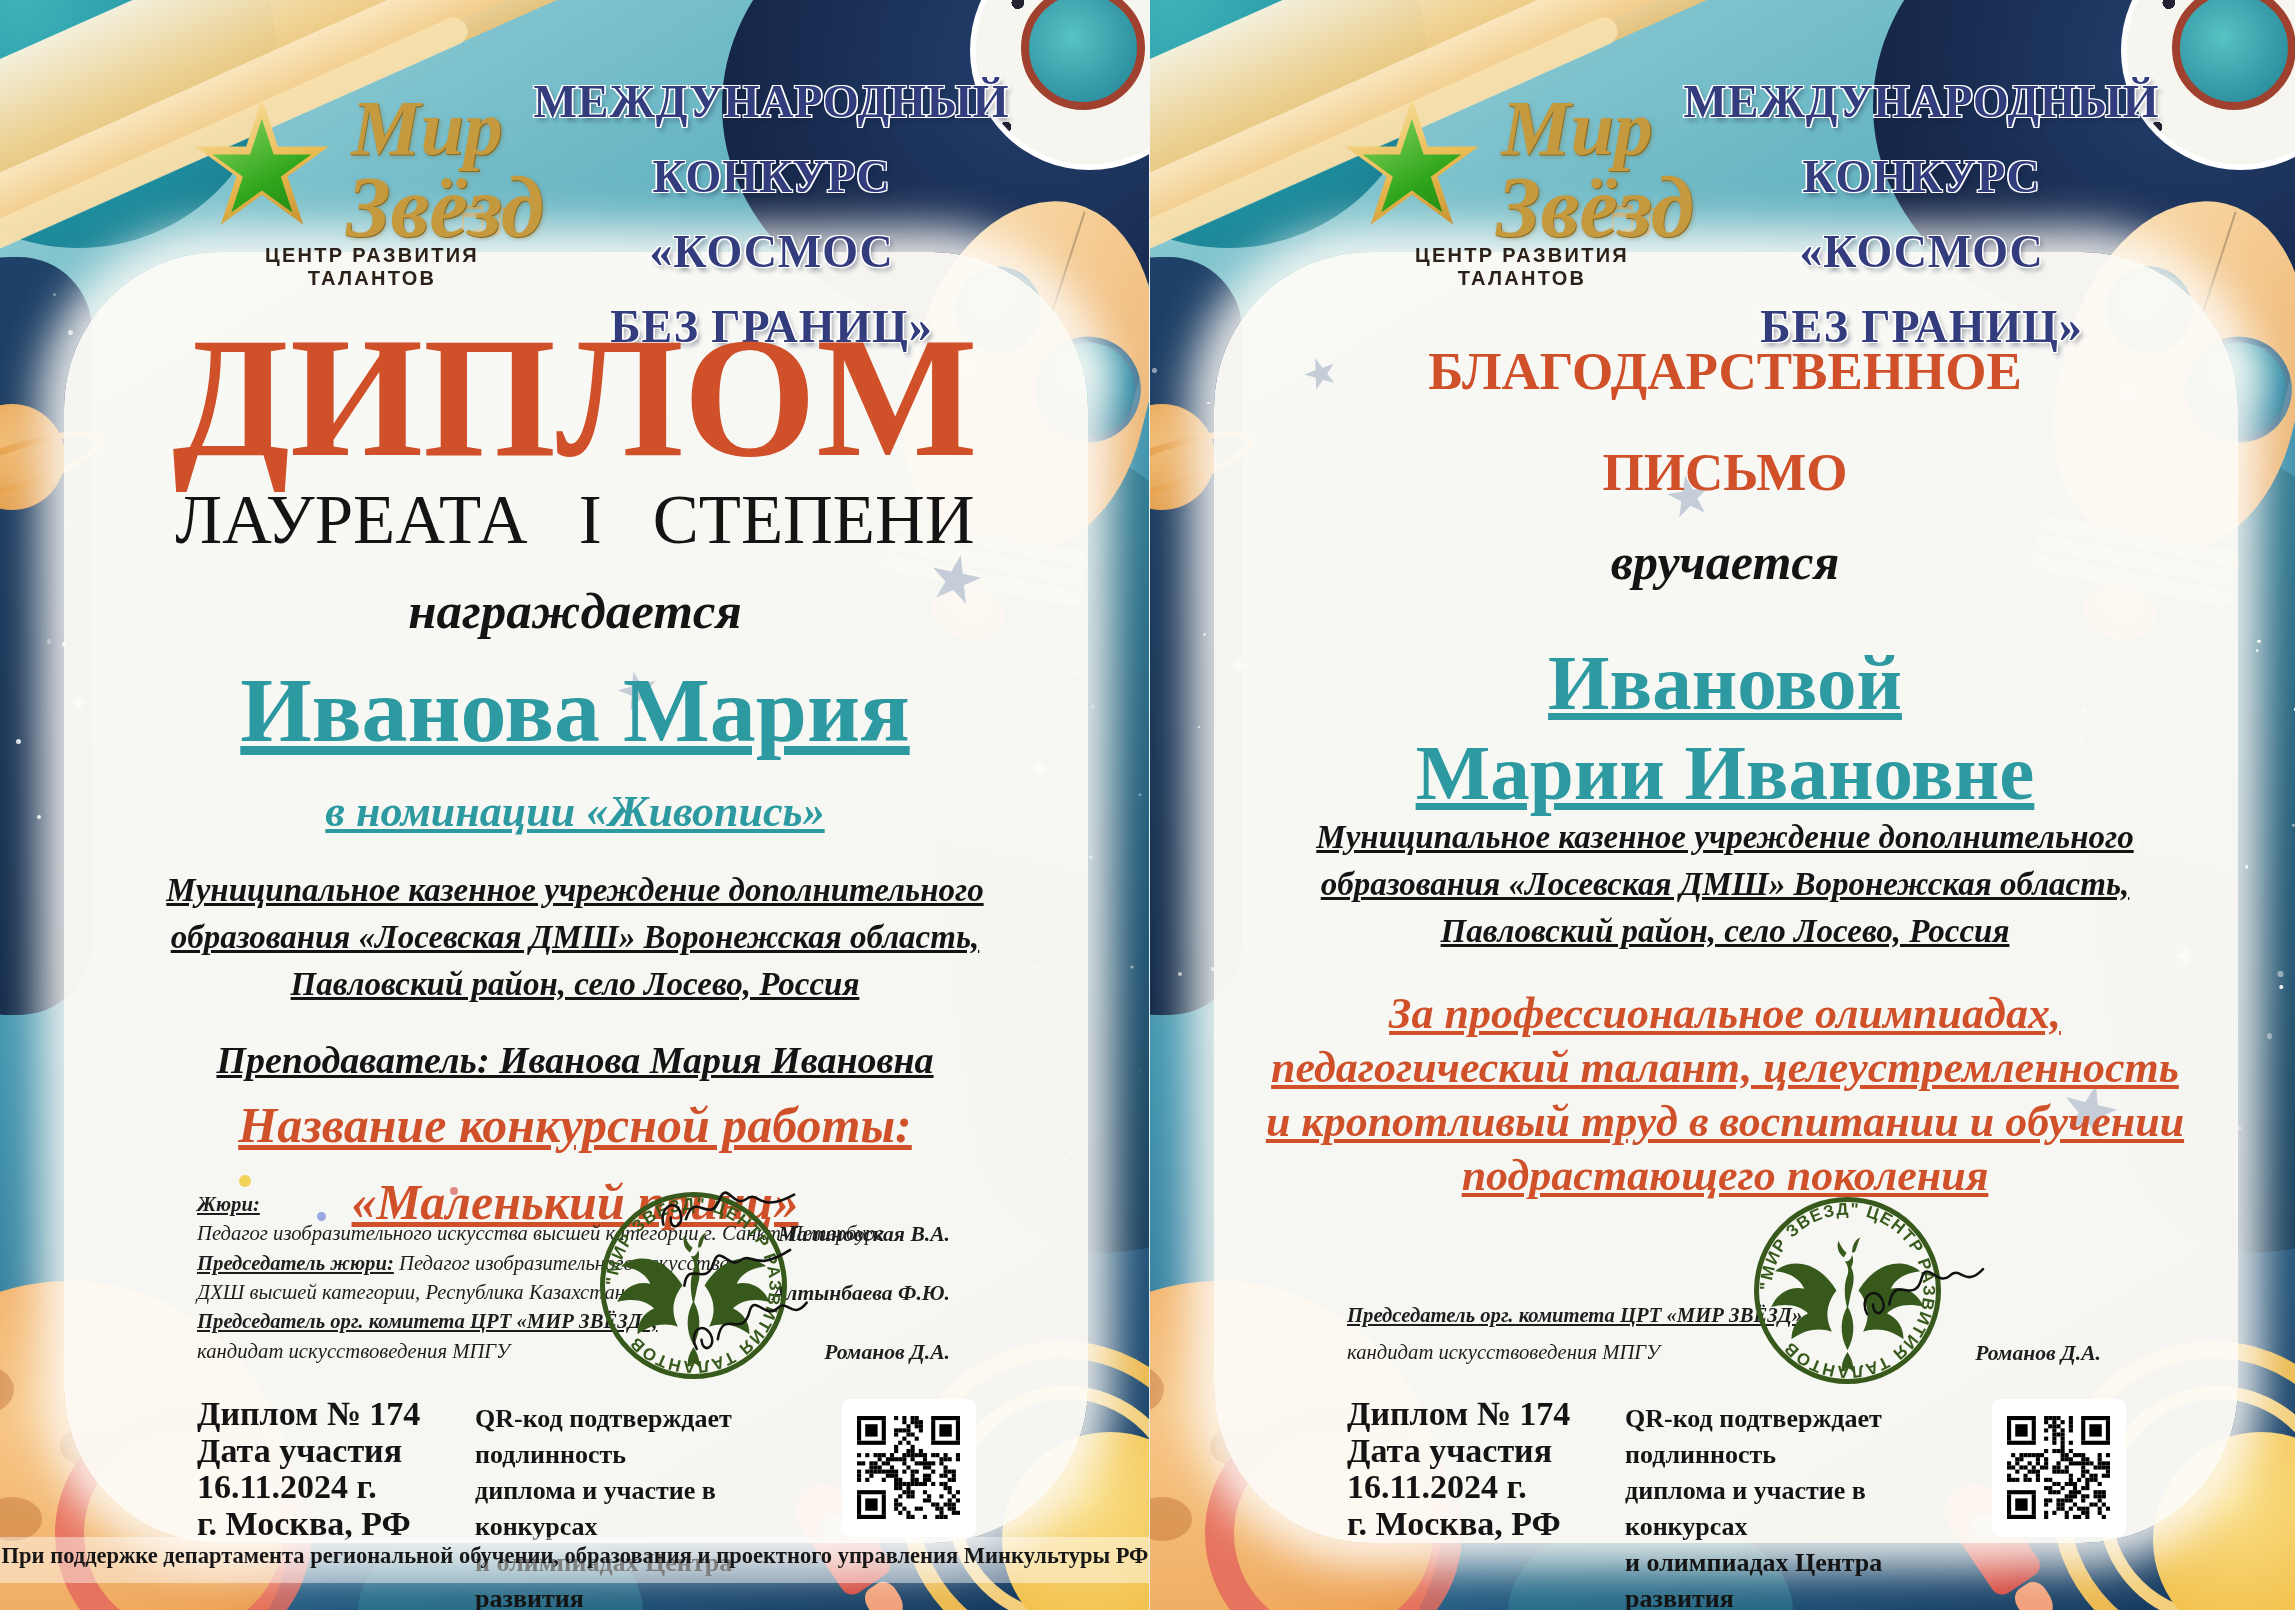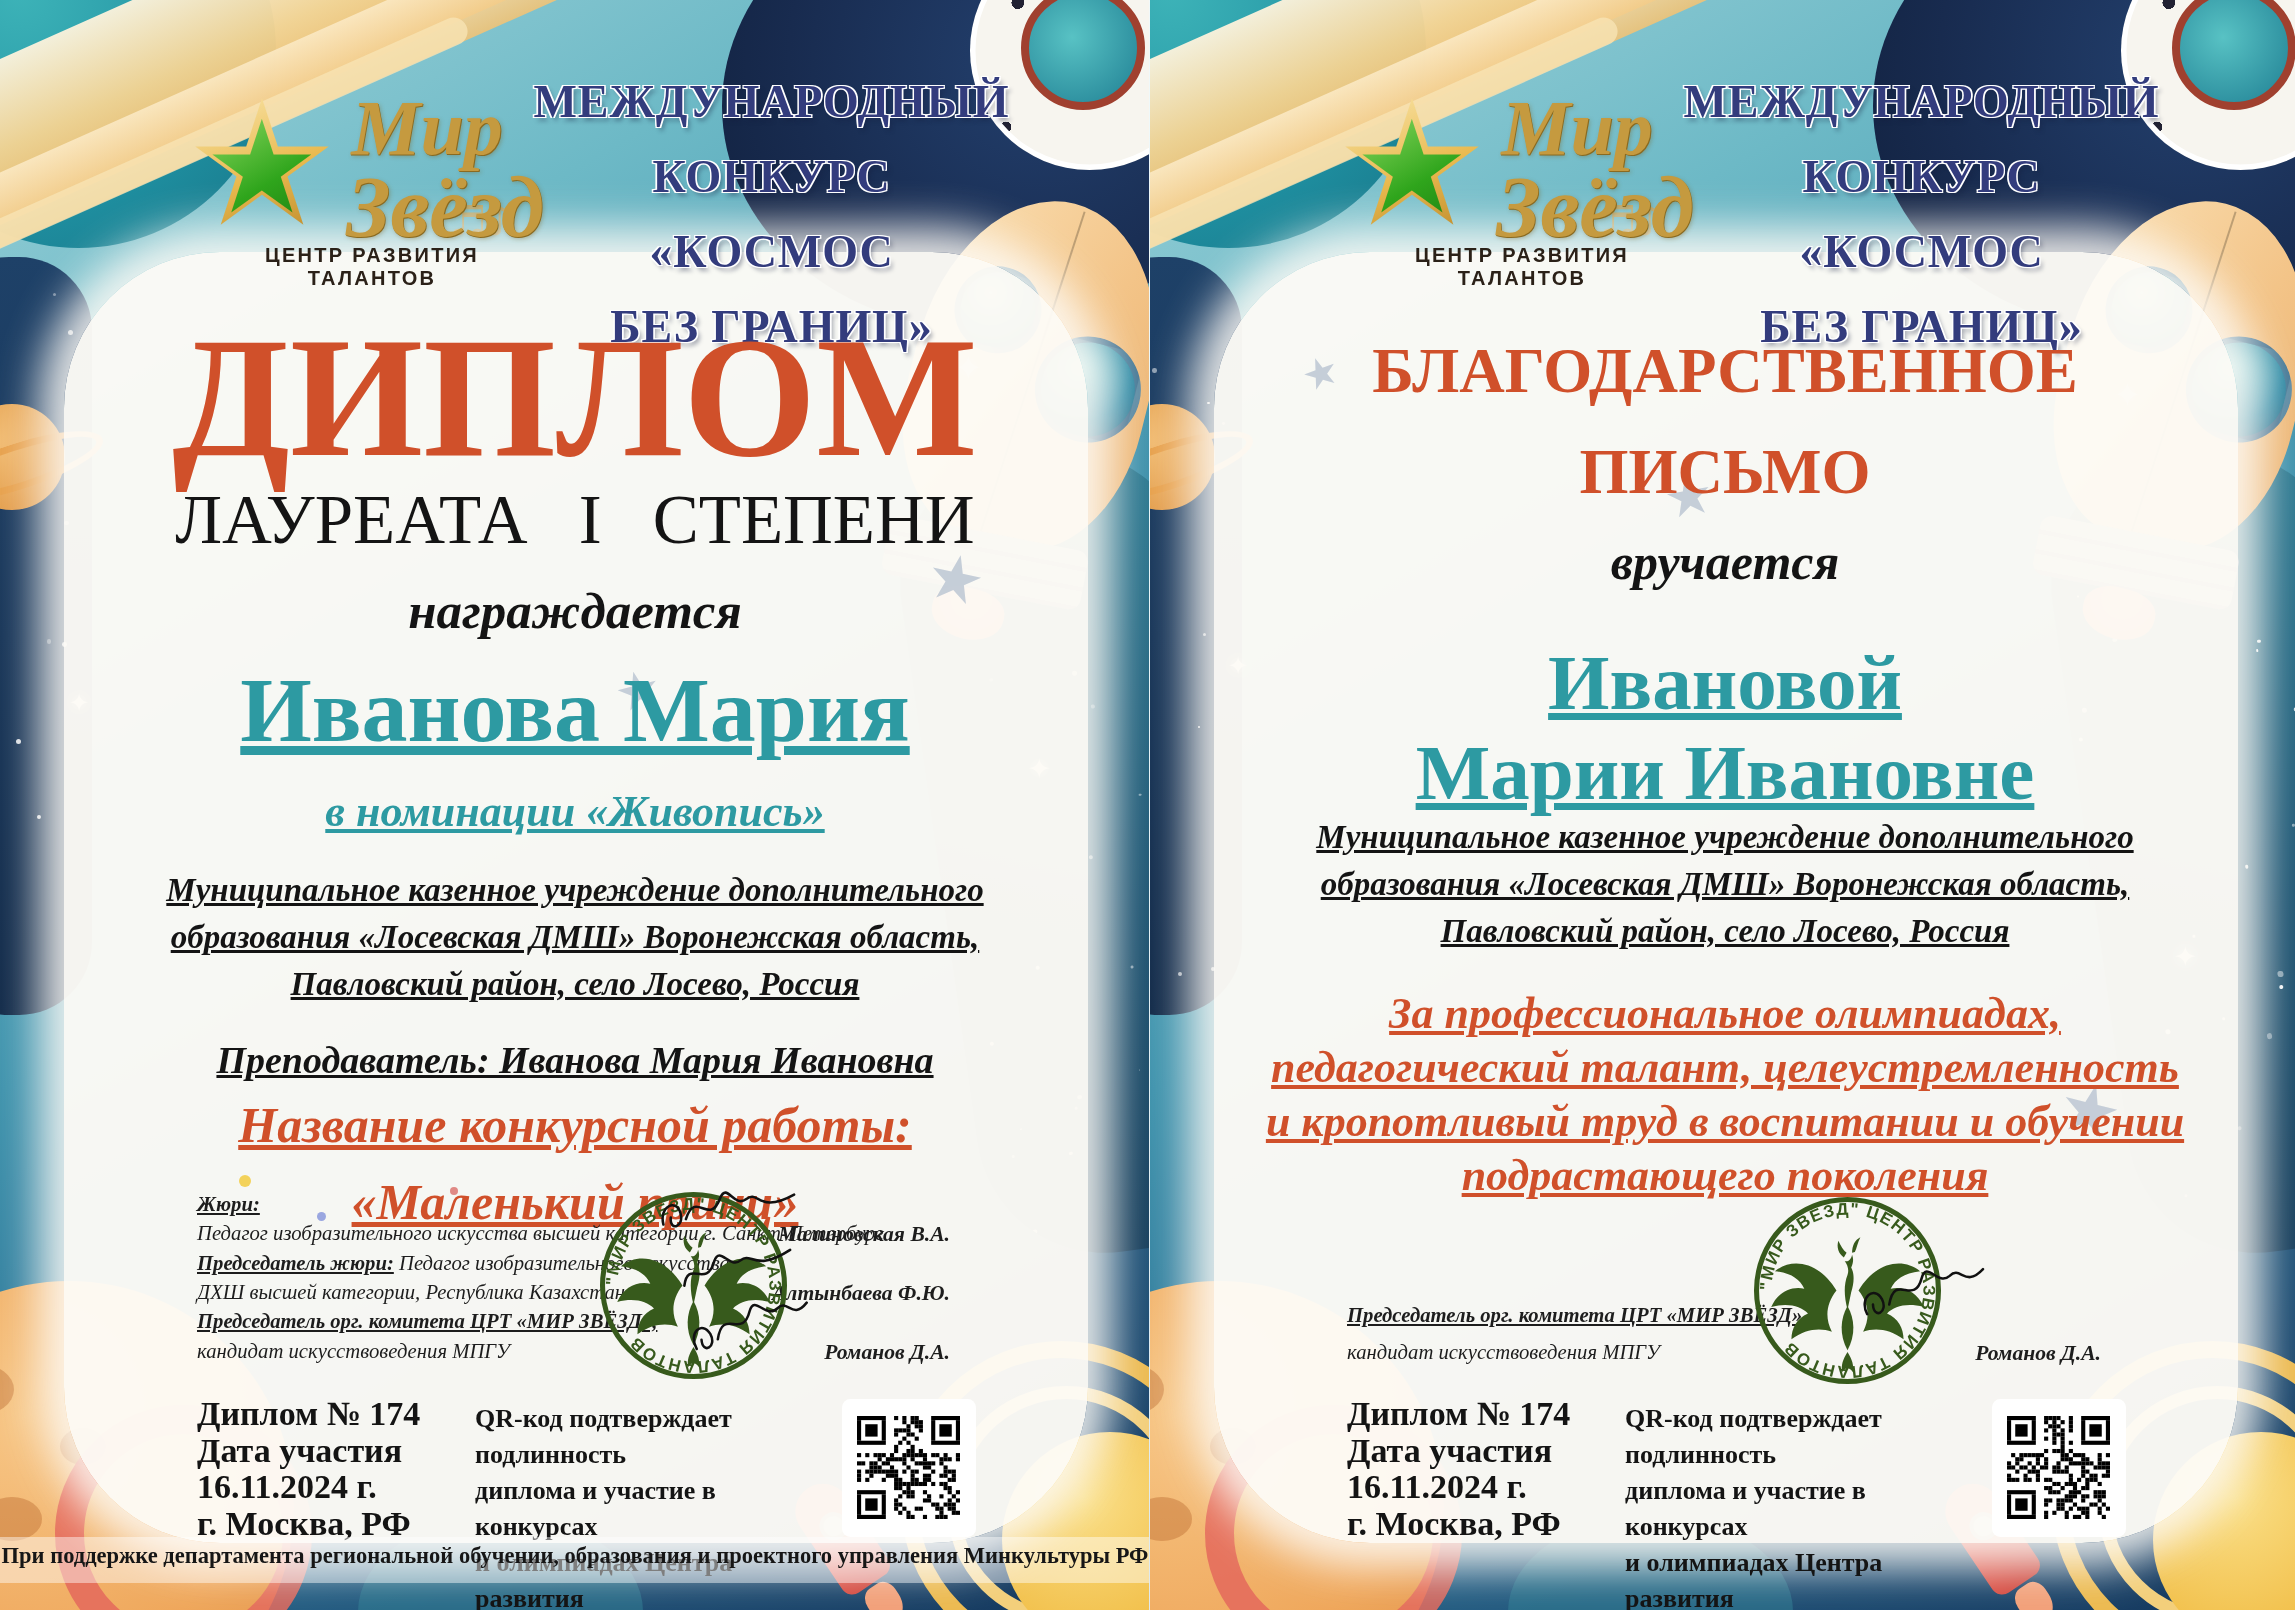--- a/index.html
+++ b/index.html
@@ -568,21 +568,21 @@
     <div class="logo-word logo-word-2">Звёзд</div>
     <div class="logo-tagline">ЦЕНТР РАЗВИТИЯ ТАЛАНТОВ</div>
   </div>
 
   <div class="header-block">
     <div>МЕЖДУНАРОДНЫЙ</div>
     <div>КОНКУРС «КОСМОС</div>
     <div>БЕЗ ГРАНИЦ»</div>
   </div>
 
-  <div class="abs-center t-title" style="top:321px;font-size:63px;line-height:101px;">
+  <div class="abs-center t-title" style="top:321px;font-size:53px;line-height:101px;">
     <div>БЛАГОДАРСТВЕННОЕ</div>
     <div>ПИСЬМО</div>
   </div>
   <div class="abs-center t-black it" style="top:533px;font-size:50px;font-weight:600;">вручается</div>
   <div class="abs-center t-teal b" style="top:638px;font-size:79px;line-height:90px;">
     <div>Ивановой</div>
     <div>Марии Ивановне</div>
   </div>
   <div class="abs-center t-black b it" style="top:814px;font-size:33px;line-height:47px;">
     <div>Муниципальное казенное учреждение дополнительного</div>

